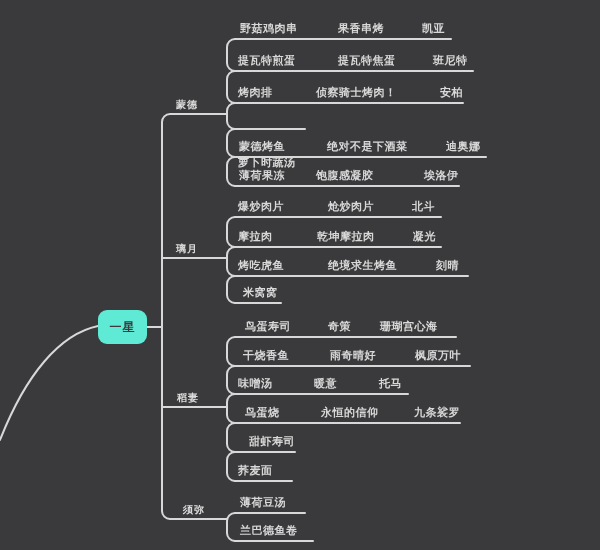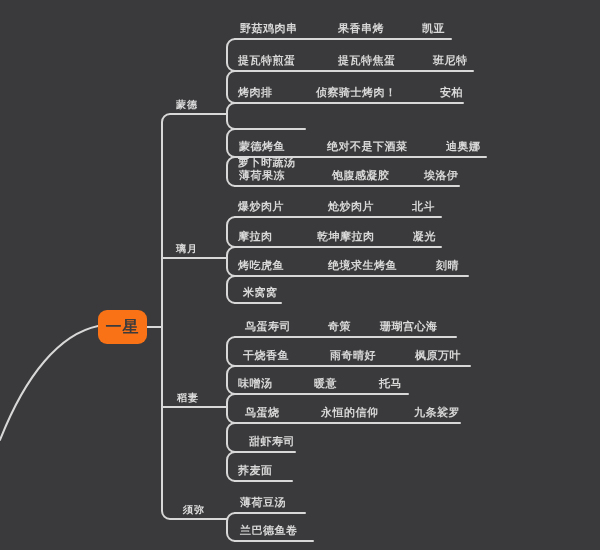--- a/index.html
+++ b/index.html
@@ -16,23 +16,23 @@
     font-size:11px;line-height:13px;font-weight:700;
     color:#d8d8d8;letter-spacing:0.5px;cursor:default;
   }
   .branch-label{
     position:absolute;white-space:nowrap;
     font-size:10px;line-height:15px;font-weight:700;
     color:#dcdcdc;letter-spacing:1px;
   }
   .root-node{
     position:absolute;left:98px;top:310px;width:49px;height:34px;
-    background:#f97316;border-radius:9px;
+    background:#5eead4;border-radius:9px;
     display:flex;align-items:center;justify-content:center;
-    font-size:16px;font-weight:700;color:#3b3b3d;letter-spacing:1px;
+    font-size:12px;font-weight:700;color:#3b3b3d;letter-spacing:1px;
     box-sizing:border-box;
   }
 </style>
 </head>
 <body>
 
 <div id="canvas">
 
   <svg class="lines" width="600" height="550" viewBox="0 0 600 550">
     <g>
@@ -107,21 +107,21 @@
   <span class="txt" style="left:316px;top:86px;">侦察骑士烤肉！</span>
   <span class="txt" style="left:440px;top:86px;">安柏</span>
 
   <span class="txt" style="left:238px;top:112px;margin-top:44px;">萝卜时蔬汤</span>
 
   <span class="txt" style="left:239px;top:140px;">蒙德烤鱼</span>
   <span class="txt" style="left:327px;top:140px;">绝对不是下酒菜</span>
   <span class="txt" style="left:446px;top:140px;">迪奥娜</span>
 
   <span class="txt" style="left:239px;top:169px;">薄荷果冻</span>
-  <span class="txt" style="left:332px;top:169px;">饱腹感凝胶</span>
+  <span class="txt" style="left:316px;top:169px;">饱腹感凝胶</span>
   <span class="txt" style="left:424px;top:169px;">埃洛伊</span>
 
   <span class="txt" style="left:238px;top:200px;">爆炒肉片</span>
   <span class="txt" style="left:328px;top:200px;">炝炒肉片</span>
   <span class="txt" style="left:412px;top:200px;">北斗</span>
 
   <span class="txt" style="left:238px;top:230px;">摩拉肉</span>
   <span class="txt" style="left:317px;top:230px;">乾坤摩拉肉</span>
   <span class="txt" style="left:413px;top:230px;">凝光</span>
 

